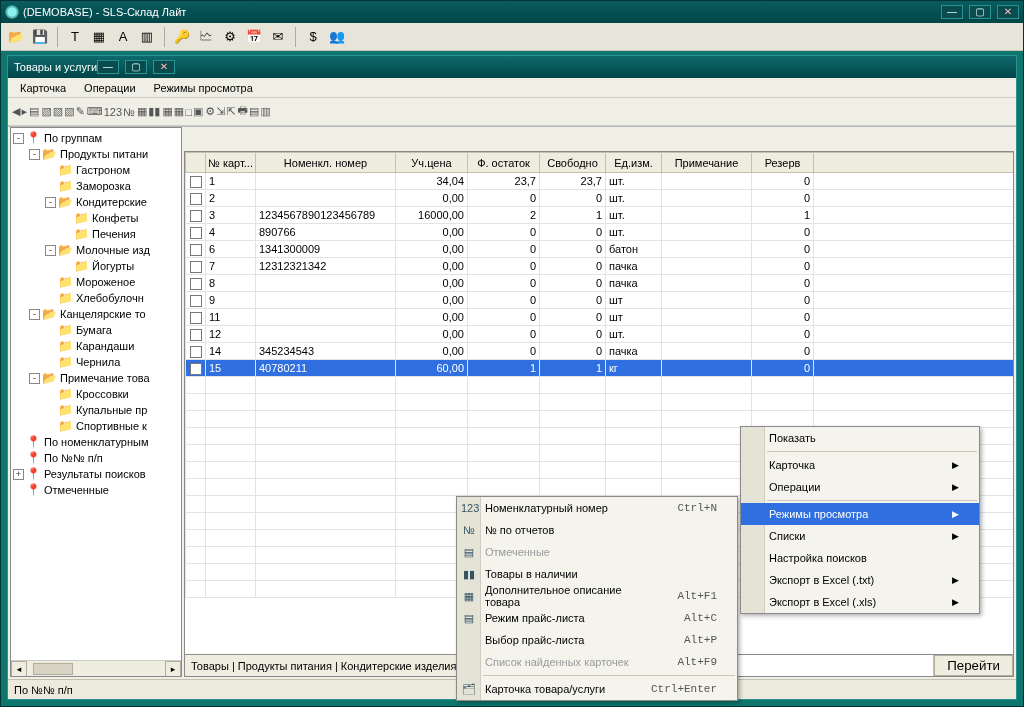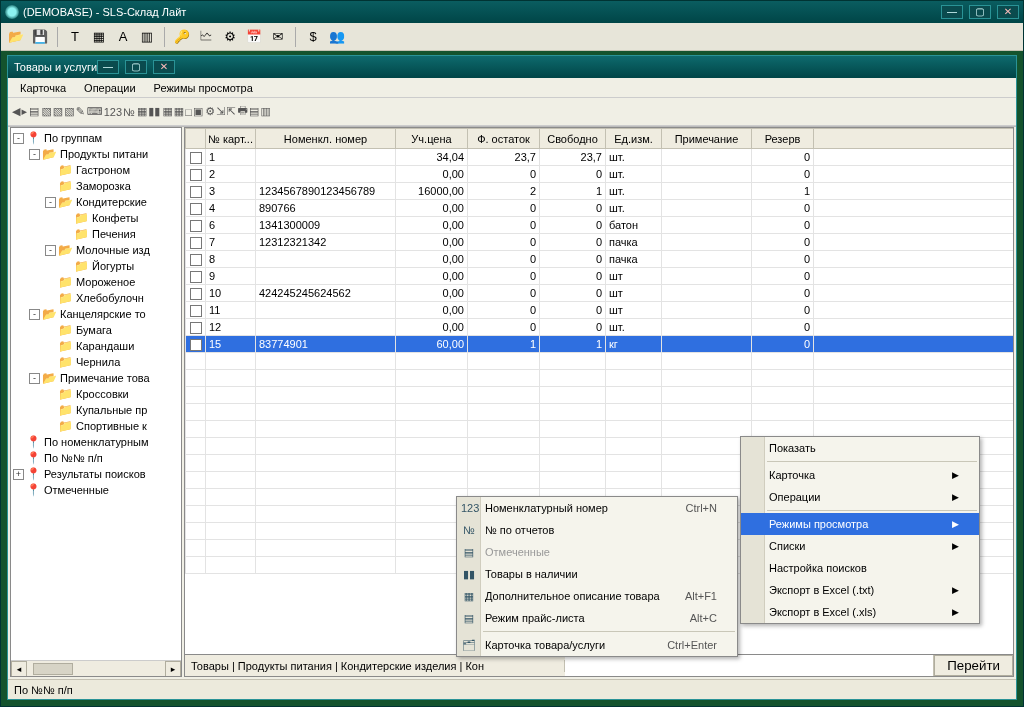--- a/index.html
+++ b/index.html
@@ -44,21 +44,21 @@
     background: #e7e5d9; height: 28px; display: flex; align-items: center;
     padding: 0 4px; gap: 2px; border-bottom: 1px solid #c6c3b3;
   }
   .toolbar .tbtn {
     width: 22px; height: 22px; display: flex; align-items: center; justify-content: center;
     border: 1px solid transparent; cursor: pointer; font-size: 13px;
   }
   .toolbar .sep { width: 1px; height: 20px; background: #aaa; margin: 0 4px; }
 
   .client-area {
-    flex: 1; background: #14532d; position: relative; padding: 4px;
+    flex: 1; background: #0f766e; position: relative; padding: 4px;
   }
 
   
   .inner-window {
     position: absolute; left: 6px; right: 6px; top: 4px; bottom: 6px;
     background: #f0efe5; border: 1px solid #2a9396;
     display: flex; flex-direction: column;
   }
   .inner-titlebar {
     height: 22px; background: linear-gradient(#0e6a6d,#004547);
@@ -91,21 +91,21 @@
   .folder-closed { color: #d9a23a; }
   .folder-open { color: #d9a23a; }
   .tree-label { padding-left: 2px; }
 
   .grid-panel {
     flex: 1; margin: 0 2px 2px 0; display: flex; flex-direction: column;
     min-width: 0;
   }
   .grid-wrap {
     flex: 1; border: 1px solid #8a8a8a; background: #fff; overflow: hidden;
-    display: flex; flex-direction: column;
+    display: flex; flex-direction: column; margin-top: 24px;
   }
   table.grid { border-collapse: collapse; width: 100%; table-layout: fixed; }
   table.grid th {
     background: #efece0; border: 1px solid #c3c0b2; font-weight: normal;
     height: 20px; font-size: 11px; position: sticky; top: 0;
     overflow: hidden; white-space: nowrap;
   }
   table.grid td {
     border: 1px solid #e3e3e3; height: 17px; padding: 0 3px;
     overflow: hidden; white-space: nowrap; font-size: 11px;
@@ -137,21 +137,21 @@
     position: absolute; background: #f5f4ec; border: 1px solid #8a8a8a;
     box-shadow: 2px 2px 4px rgba(0,0,0,0.3); z-index: 50;
     font-size: 11px; min-width: 240px;
   }
   .ctx-menu .strip { position:absolute; left:0; top:0; bottom:0; width:24px; background:#e5e3d6; border-right:1px solid #d0cdbe;}
   .ctx-item {
     position: relative; height: 22px; display: flex; align-items: center;
     padding: 0 20px 0 28px; cursor: default;
   }
   .ctx-item.disabled { color: #999; }
-  .ctx-item .sc { margin-left: auto; color: #555; padding-left: 20px;}
+  .ctx-item .sc { margin-left: auto; color: #555; padding-left: 20px; font-family: Liberation Mono, monospace;}
   .ctx-item .arrow { margin-left: auto; padding-left: 20px; font-size: 9px;}
   .ctx-item.hl { background: #2f6fe0; color: #fff; }
   .ctx-item.hl .sc, .ctx-item.hl .arrow { color: #fff; }
   .ctx-sep { height: 1px; background: #c9c7b8; margin: 2px 2px 2px 26px; }
   .ctx-icon { position:absolute; left:4px; width:16px; text-align:center; font-size:11px; color:#356; }
 
   
   .hscroll { height: 16px; background: #efece0; border-top: 1px solid #ccc; position:relative;}
   .hscroll .thumb { position:absolute; left:22px; top:2px; width:40px; height:12px; background:#d7d4c6; border:1px solid #b0ad9e;}
   .hscroll .arrow-l, .hscroll .arrow-r { position:absolute; top:0; width:16px; height:16px; background:#efece0; border:1px solid #b0ad9e; text-align:center; font-size:9px; line-height:14px;}
@@ -489,58 +489,58 @@
                     <td class="num">0,00</td>
                     <td class="num">0</td>
                     <td class="num">0</td>
                     <td>шт</td>
                     <td></td>
                     <td class="num">0</td>
                     <td></td>
                   </tr>
                   <tr>
                     <td class="icon-cell"><span class="row-icon"></span></td>
-                    <td>10</td>
-                    <td>424245245624562</td>
+                    <td>11</td>
+                    <td></td>
                     <td class="num">0,00</td>
                     <td class="num">0</td>
                     <td class="num">0</td>
                     <td>шт</td>
                     <td></td>
                     <td class="num">0</td>
                     <td></td>
                   </tr>
                   <tr>
                     <td class="icon-cell"><span class="row-icon"></span></td>
-                    <td>11</td>
+                    <td>12</td>
                     <td></td>
                     <td class="num">0,00</td>
                     <td class="num">0</td>
                     <td class="num">0</td>
-                    <td>шт</td>
-                    <td></td>
-                    <td class="num">0</td>
-                    <td></td>
-                  </tr>
-                  <tr>
-                    <td class="icon-cell"><span class="row-icon"></span></td>
-                    <td>12</td>
-                    <td></td>
+                    <td>шт.</td>
+                    <td></td>
+                    <td class="num">0</td>
+                    <td></td>
+                  </tr>
+                  <tr>
+                    <td class="icon-cell"><span class="row-icon"></span></td>
+                    <td>14</td>
+                    <td>345234543</td>
                     <td class="num">0,00</td>
                     <td class="num">0</td>
                     <td class="num">0</td>
-                    <td>шт.</td>
+                    <td>пачка</td>
                     <td></td>
                     <td class="num">0</td>
                     <td></td>
                   </tr>
                   <tr class="selected">
                     <td class="icon-cell"><span class="row-icon"></span></td>
                     <td>15</td>
-                    <td>83774901</td>
+                    <td>40780211</td>
                     <td class="num">60,00</td>
                     <td class="num">1</td>
                     <td class="num">1</td>
                     <td>кг</td>
                     <td></td>
                     <td class="num">0</td>
                     <td></td>
                   </tr>
                   <tr>
                     <td></td>
@@ -740,29 +740,37 @@
     <div class="ctx-item">
       <span class="ctx-icon">▦</span>
       <span>Дополнительное описание товара</span>
       <span class="sc">Alt+F1</span>
     </div>
     <div class="ctx-item">
       <span class="ctx-icon">▤</span>
       <span>Режим прайс-листа</span>
       <span class="sc">Alt+C</span>
     </div>
+    <div class="ctx-item">
+      <span>Выбор прайс-листа</span>
+      <span class="sc">Alt+P</span>
+    </div>
+    <div class="ctx-item disabled">
+      <span>Список найденных карточек</span>
+      <span class="sc">Alt+F9</span>
+    </div>
     <div class="ctx-sep"></div>
     <div class="ctx-item">
       <span class="ctx-icon">🗂</span>
       <span>Карточка товара/услуги</span>
       <span class="sc">Ctrl+Enter</span>
     </div>
   </div>
 
-<div class="ctx-menu" id="ctx2" style="left:740px; top:436px; width:166px;">
+<div class="ctx-menu" id="ctx2" style="left:740px; top:426px; width:166px;">
   <div class="strip"></div>
 <div class="ctx-item">
       <span>Показать</span>
     </div>
     <div class="ctx-sep"></div>
     <div class="ctx-item">
       <span>Карточка</span>
       <span class="arrow">▶</span>
     </div>
     <div class="ctx-item">

